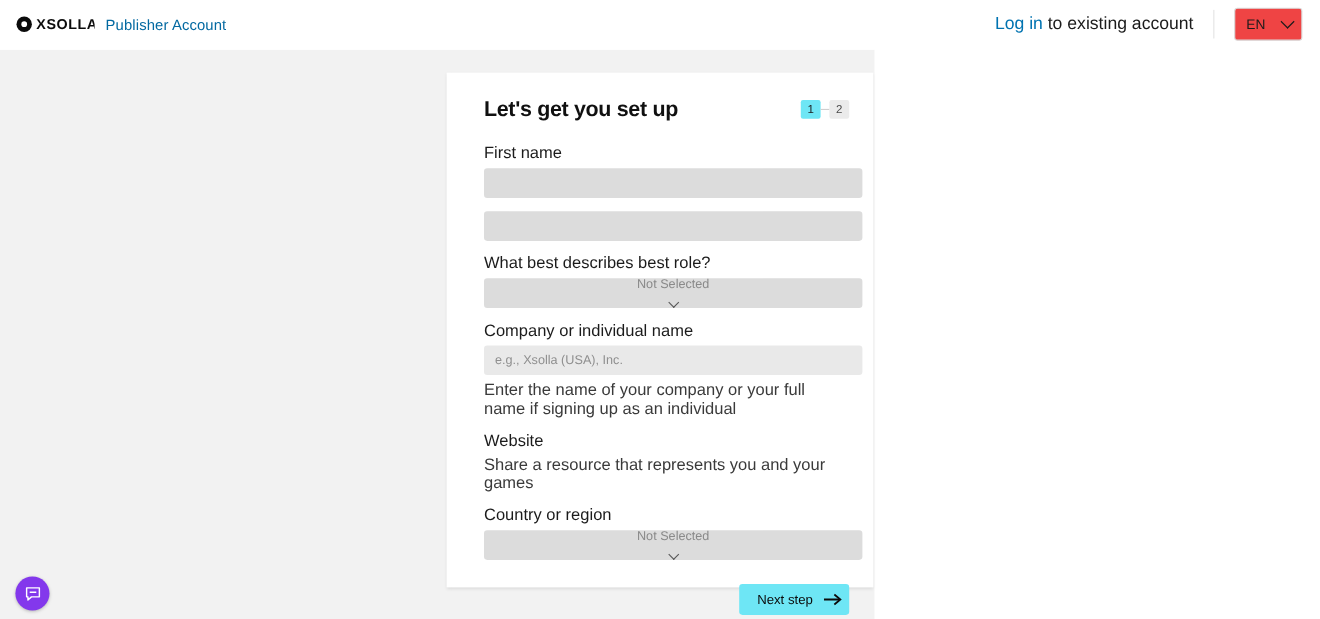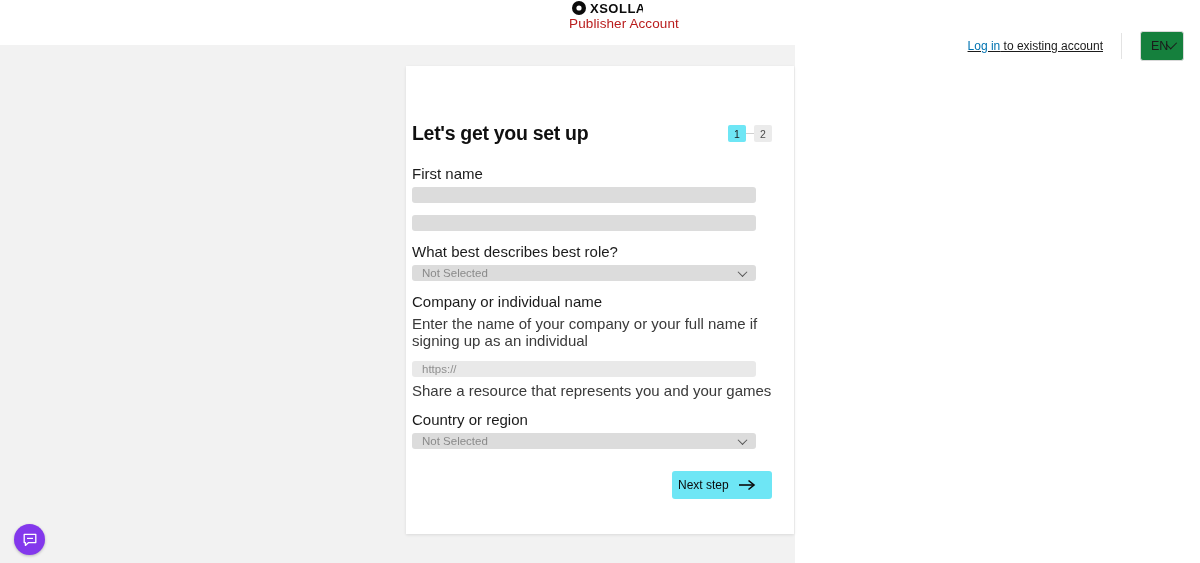--- a/index.html
+++ b/index.html
@@ -21,72 +21,70 @@
 
   
   .header {
     position: absolute;
     top: 0; left: 0;
     width: 1200px;
     height: 45px;
     background: #ffffff;
     display: flex;
     align-items: center;
-    padding: 0 16px 0 29px;
+    padding: 0 16px 0 14px;
     border-bottom: 1px solid #ffffff;
     z-index: 5;
-    flex-direction: column;
   }
   .logo-wrap {
     display: flex;
     align-items: center;
     gap: 4px;
   }
   .logo-mark { display: block; }
   .brand-title {
     font-size: 13.5px;
-    color: #b91c1c;
-    margin-left: 35px;
+    color: #0369a1;
+    margin-left: 10px;
     letter-spacing: 0.1px;
   }
   .header-right {
     margin-left: auto;
     display: flex;
     align-items: center;
     height: 100%;
   }
   .login-text {
-    font-size: 12px;
+    font-size: 16px;
     color: #1b1b1b;
     white-space: nowrap;
-    text-decoration: underline;
   }
   .login-link {
     color: #0073b1;
     text-decoration: none;
     cursor: pointer;
   }
   .header-divider {
     width: 1px;
     height: 26px;
     background: #e3e3e3;
     margin: 0 18px 0 18px;
   }
   .lang-select {
-    width: 44px;
+    width: 62px;
     height: 30px;
     border: 1px solid #d9d9d9;
     border-radius: 3px;
     display: flex;
     align-items: center;
     justify-content: space-between;
     padding: 0 8px 0 10px;
     font-size: 12.5px;
     color: #1b1b1b;
-    background: #15803d;
+    background: #ef4444;
     cursor: pointer;
   }
   .chev {
     width: 9px; height: 9px;
     border-right: 1.6px solid #1b1b1b;
     border-bottom: 1.6px solid #1b1b1b;
     transform: rotate(45deg) translate(-2px,-2px);
   }
 
   
@@ -110,21 +108,21 @@
   .card {
     position: absolute;
     top: 66px;
     left: 406px;
     width: 388px;
     height: 468px;
     background: #ffffff;
     box-shadow: 0 1px 3px rgba(0,0,0,0.10);
     padding: 0;
   }
-  .card-inner { padding: 22px 22px 0 6px; margin-top: 34px; }
+  .card-inner { padding: 22px 22px 0 34px; }
 
   .card-head {
     display: flex;
     align-items: center;
     justify-content: space-between;
     margin-bottom: 20px;
   }
   .card-title {
     font-size: 19.5px;
     font-weight: bold;
@@ -157,31 +155,32 @@
 
   .field { margin-bottom: 12px; }
   .field-label {
     font-size: 15px;
     color: #1b1b1b;
     margin-bottom: 5px;
     display: block;
   }
   .input, .select {
     width: 344px;
-    height: 16px;
+    height: 27px;
     border: none;
     border-radius: 3px;
     background: #dcdcdc;
     font-size: 11.5px;
     color: #3d3d3d;
     padding: 0 10px;
     outline: none;
     display: flex;
     align-items: center;
     font-family: "Liberation Sans", sans-serif;
+    flex-direction: column;
   }
   input.input::placeholder { color: #8f8f8f; }
   .input.light {
     background: #e9e9e9;
     color: #9b9b9b;
   }
   .select {
     justify-content: space-between;
     cursor: pointer;
     color: #8a8a8a;
@@ -205,21 +204,21 @@
     padding-right: 0;
   }
   .next-btn {
     width: 100px;
     height: 28px;
     background: #6ee6f5;
     border: none;
     border-radius: 3px;
     display: flex;
     align-items: center;
-    justify-content: flex-start;
+    justify-content: flex-end;
     gap: 10px;
     font-size: 12px;
     color: #0b0b0b;
     cursor: pointer;
     font-family: "Liberation Sans", sans-serif;
   }
   .arrow-ico { display: block; }
 
   
   .chat-fab {
@@ -291,25 +290,26 @@
       <div class="field">
         <label class="field-label">What best describes best role?</label>
         <div class="select">
           <span>Not Selected</span>
           <span class="chev-sm"></span>
         </div>
       </div>
 
       <div class="field">
         <label class="field-label">Company or individual name</label>
+        <input class="input light" type="text" value="" placeholder="e.g., Xsolla (USA), Inc." style="">
         <div class="hint">Enter the name of your company or your full name if signing up as an individual</div>
       </div>
 
       <div class="field">
-        <input class="input light" type="text" value="" placeholder="https://" style="">
+        <label class="field-label">Website</label>
         <div class="hint">Share a resource that represents you and your games</div>
       </div>
 
       <div class="field">
         <label class="field-label">Country or region</label>
         <div class="select">
           <span>Not Selected</span>
           <span class="chev-sm"></span>
         </div>
       </div>

